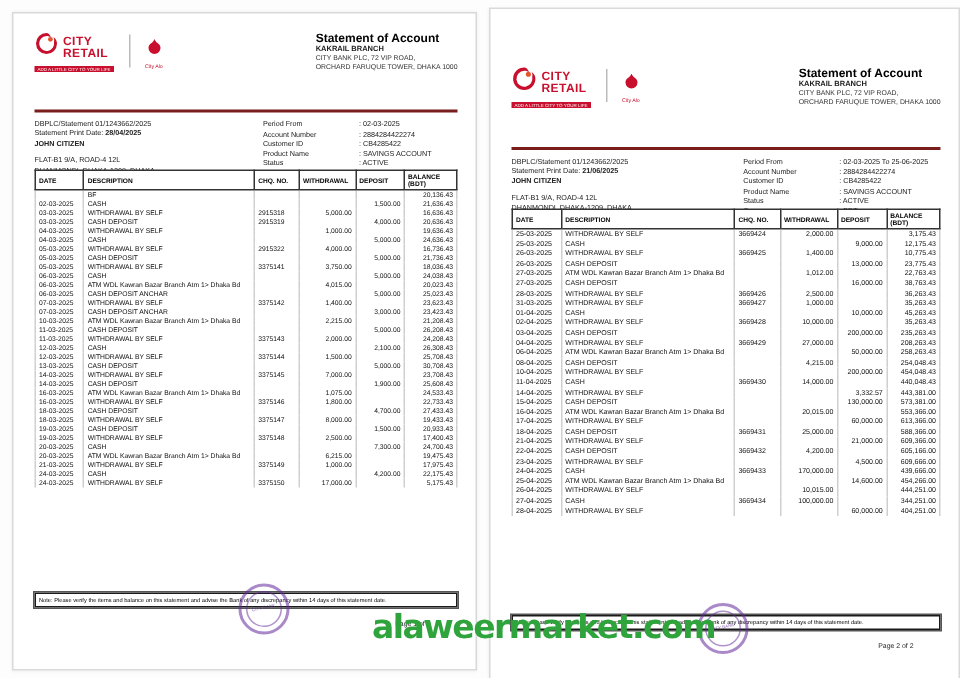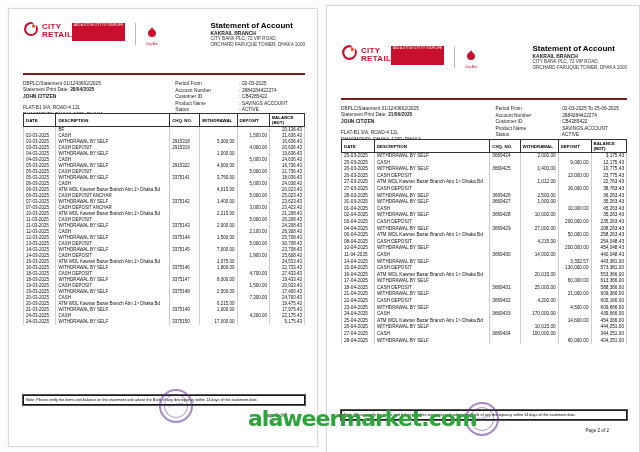--- a/index.html
+++ b/index.html
@@ -9,21 +9,21 @@
   }
   .page{position:absolute;background:#fff;border:1px solid #d9d9d9;box-shadow:0 0 2px rgba(0,0,0,.08);}
   #page1{left:8px;top:8px;width:308px;height:437px;}
   #page2{left:326px;top:5px;width:312px;height:446px;}
 
   
   .hdr{position:absolute;left:14px;right:12px;display:flex;justify-content:space-between;}
   #page1 .hdr{top:12px;}
   #page2 .hdr{top:38px;}
   .logo-wrap{display:flex;align-items:flex-start;gap:6px;}
-  .logo-main{display:flex;flex-direction:row;}
+  .logo-main{display:flex;flex-direction:column;}
   .logo-row{display:flex;align-items:center;gap:3px;}
   .logo-txt{color:#c8102e;font-weight:bold;font-size:8px;line-height:8px;letter-spacing:.3px;}
   .tagline{margin-top:2px;background:#c8102e;color:#fff;font-size:3px;line-height:4px;padding:0 2px;white-space:nowrap;}
   .logo-div{width:1px;height:22px;background:#bbb;margin:2px 4px 0 4px;}
   .logo2{display:flex;flex-direction:column;align-items:center;margin-top:3px;}
   .logo2 .txt{color:#c8102e;font-size:3.5px;line-height:4px;}
   .bank-block{text-align:left;}
   .bank-title{font-weight:bold;font-size:8px;line-height:9px;color:#000;}
   .bank-branch{font-weight:bold;font-size:5px;line-height:6px;}
   .bank-addr{font-size:4.6px;line-height:5.6px;color:#333;}

